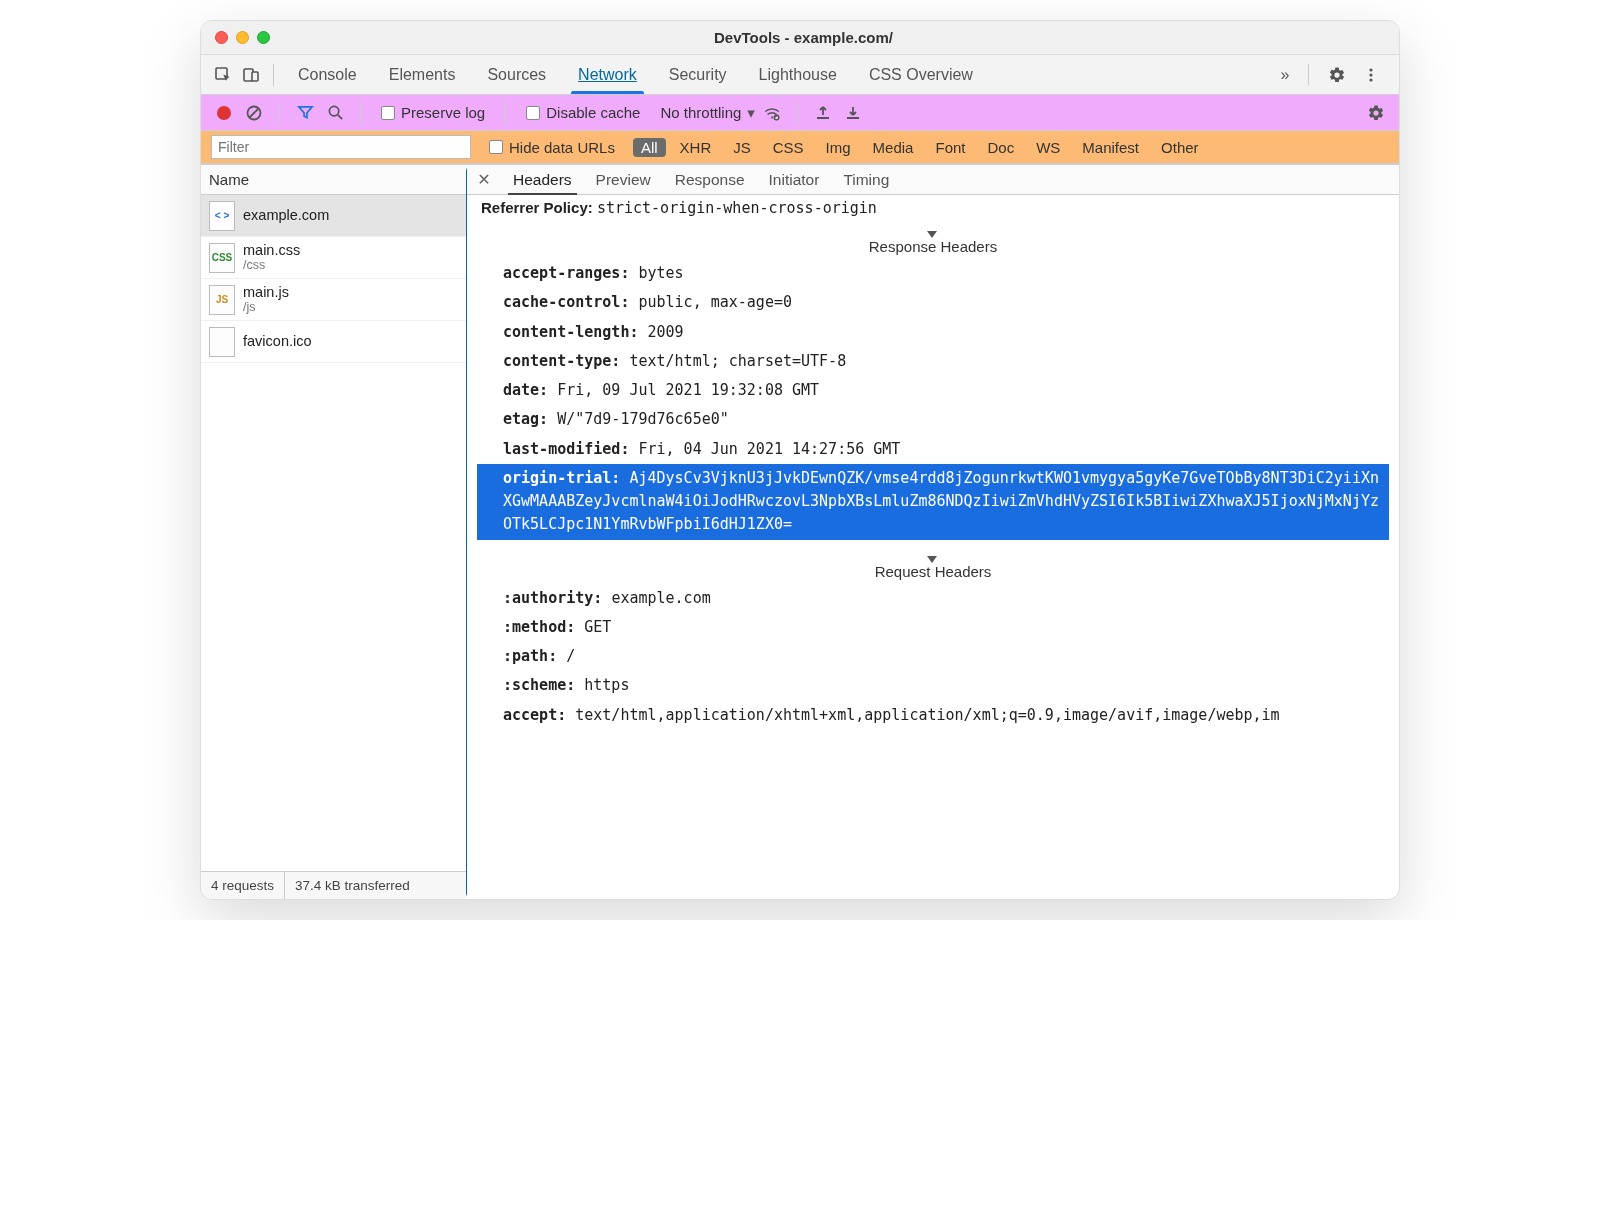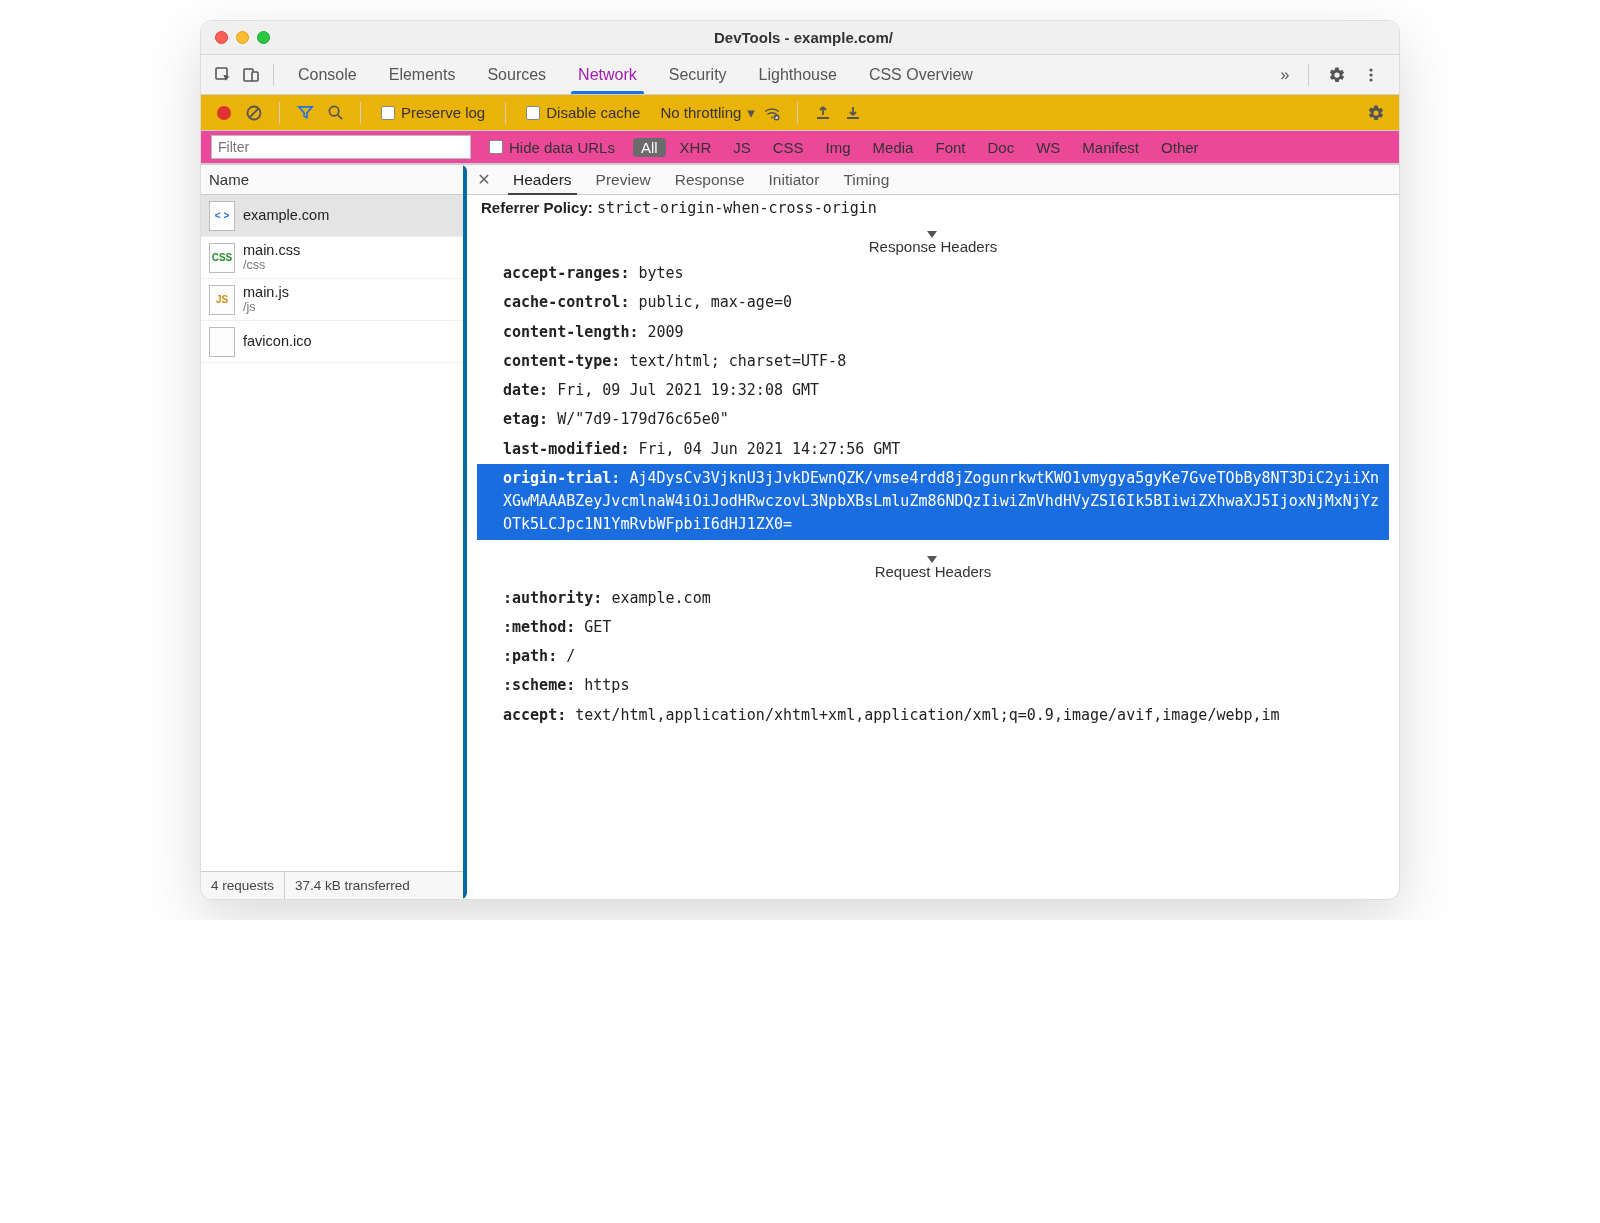--- a/index.html
+++ b/index.html
@@ -51,63 +51,63 @@
   color: #555; cursor: pointer; border-radius: 4px;
 }
 .divider { width: 1px; height: 22px; background: #ccc; margin: 0 8px; }
 .tabs { display: flex; gap: 0; flex: 1; align-items: stretch; height: 100%; }
 .tab {
   padding: 0 16px;
   display: flex; align-items: center;
   font-size: 16px; color: #555;
   cursor: pointer; position: relative;
 }
-.tab.active { color: #a21caf; }
+.tab.active { color: #0369a1; text-decoration: underline; }
 .tab.active::after {
   content: ""; position: absolute; bottom: 0; left: 10%; right: 10%;
   height: 3px; background: #1a73e8; border-radius: 2px 2px 0 0;
 }
 .tab-overflow { width: 30px; display:flex; align-items:center; justify-content:center; color:#555; cursor:pointer; }
 .tabbar-right { display:flex; align-items:center; gap:6px; padding-right:6px; }
 
 .toolbar {
   height: 36px;
-  background: #eab308;
+  background: #f0abfc;
   border-bottom: 1px solid #d0d0d0;
   display: flex;
   align-items: center;
   padding: 0 10px;
   gap: 4px;
 }
 .rec { width: 14px; height: 14px; border-radius: 50%; background: #d33; }
 .toolbar .icon-btn { width:26px; height:26px; display:flex; align-items:center; justify-content:center; color:#555; cursor:pointer; border-radius:4px; }
 .toolbar .blue { color:#1a73e8; }
 .checkbox-l { display:flex; align-items:center; gap:6px; color:#333; font-size:15px; margin: 0 8px; cursor:pointer; }
 .checkbox { width:14px; height:14px; border:1px solid #888; border-radius:2px; background:#fff; }
 .throttle { display:flex; align-items:center; gap:6px; margin-left:8px; color:#333; font-size:15px; cursor:pointer; }
 .toolbar .spacer { flex:1; }
 
 .filterbar {
-  background:#ec4899;
+  background:#fdba74;
   border-bottom:1px solid #d0d0d0;
   padding: 4px 10px;
   display:flex;
   flex-direction:row;
   gap:6px;
 }
 .filter-row { display:flex; align-items:center; gap:10px; flex-wrap:wrap; }
 .filter-input {
   width: 260px; height: 24px; border:1px solid #bbb; padding:0 6px;
   font-size:14px; background:#fff;
 }
 .pill { display:inline-flex; align-items:center; padding:1px 8px; border-radius:4px; color:#333; font-size:15px; cursor:pointer; }
 .pill.active { background:#6b6b6b; color:#fff; }
 
 .main { flex:1; display:flex; overflow:hidden; border-top:1px solid #ccc; }
-.left-panel { width:266px; border-right:4px solid #0369a1; display:flex; flex-direction:column;border-radius:6px; }
+.left-panel { width:266px; border-right:1px solid #0369a1; display:flex; flex-direction:column;border-radius:6px; }
 .col-header { height:30px; border-bottom:1px solid #ccc; display:flex; align-items:center; padding:0 8px; font-size:15px; color:#333; background:#fafafa; }
 .req-list { flex:1; overflow-y:auto; background:#fff; }
 .req { display:flex; align-items:center; gap:8px; padding:4px 8px; min-height:42px; border-bottom:1px solid #f0f0f0; cursor:pointer; }
 .req.selected { background:#e4e4e4; }
 .req .ric { width:26px; height:30px; display:flex; align-items:center; justify-content:center; font-size:10px; font-weight:700; border:1px solid #bbb; background:#fdfdfd; }
 .ric.html { color:#2a6cd6; }
 .ric.css { color:#2e8b2e; }
 .ric.js { color:#c98f1a; }
 .ric.ico { color:#999; }
 .req .rtxt { display:flex; flex-direction:column; line-height:1.1; }

